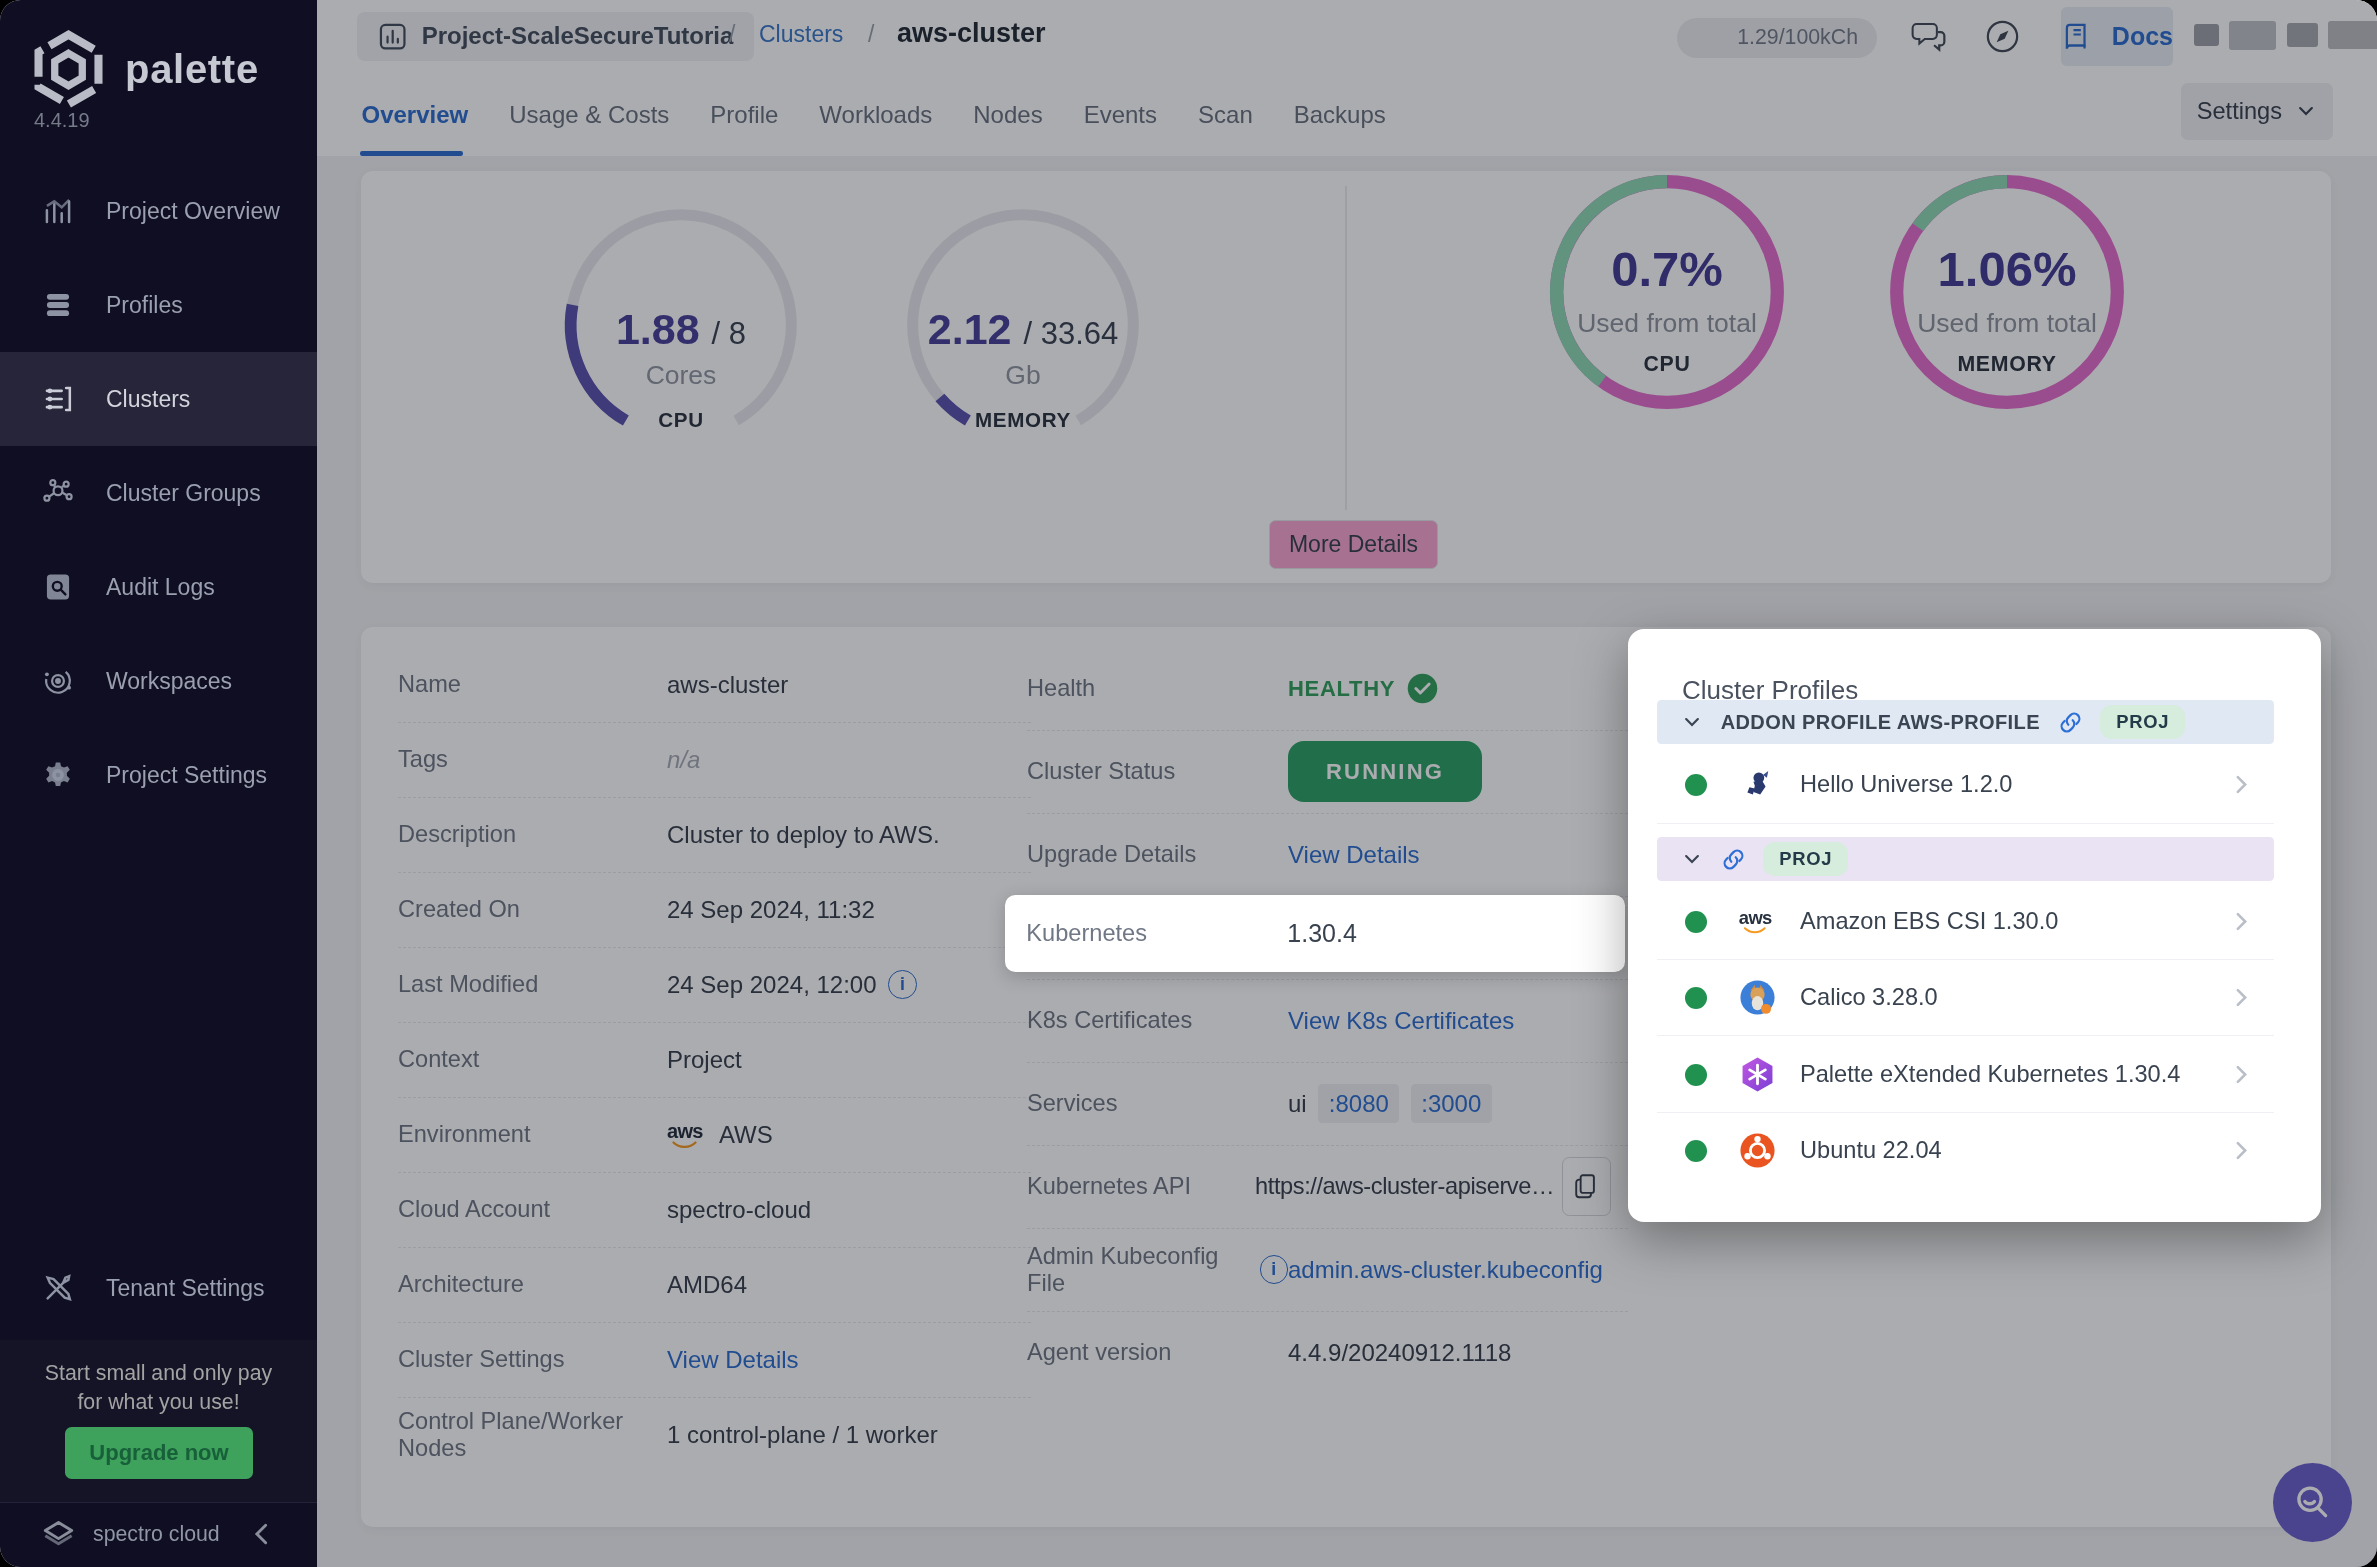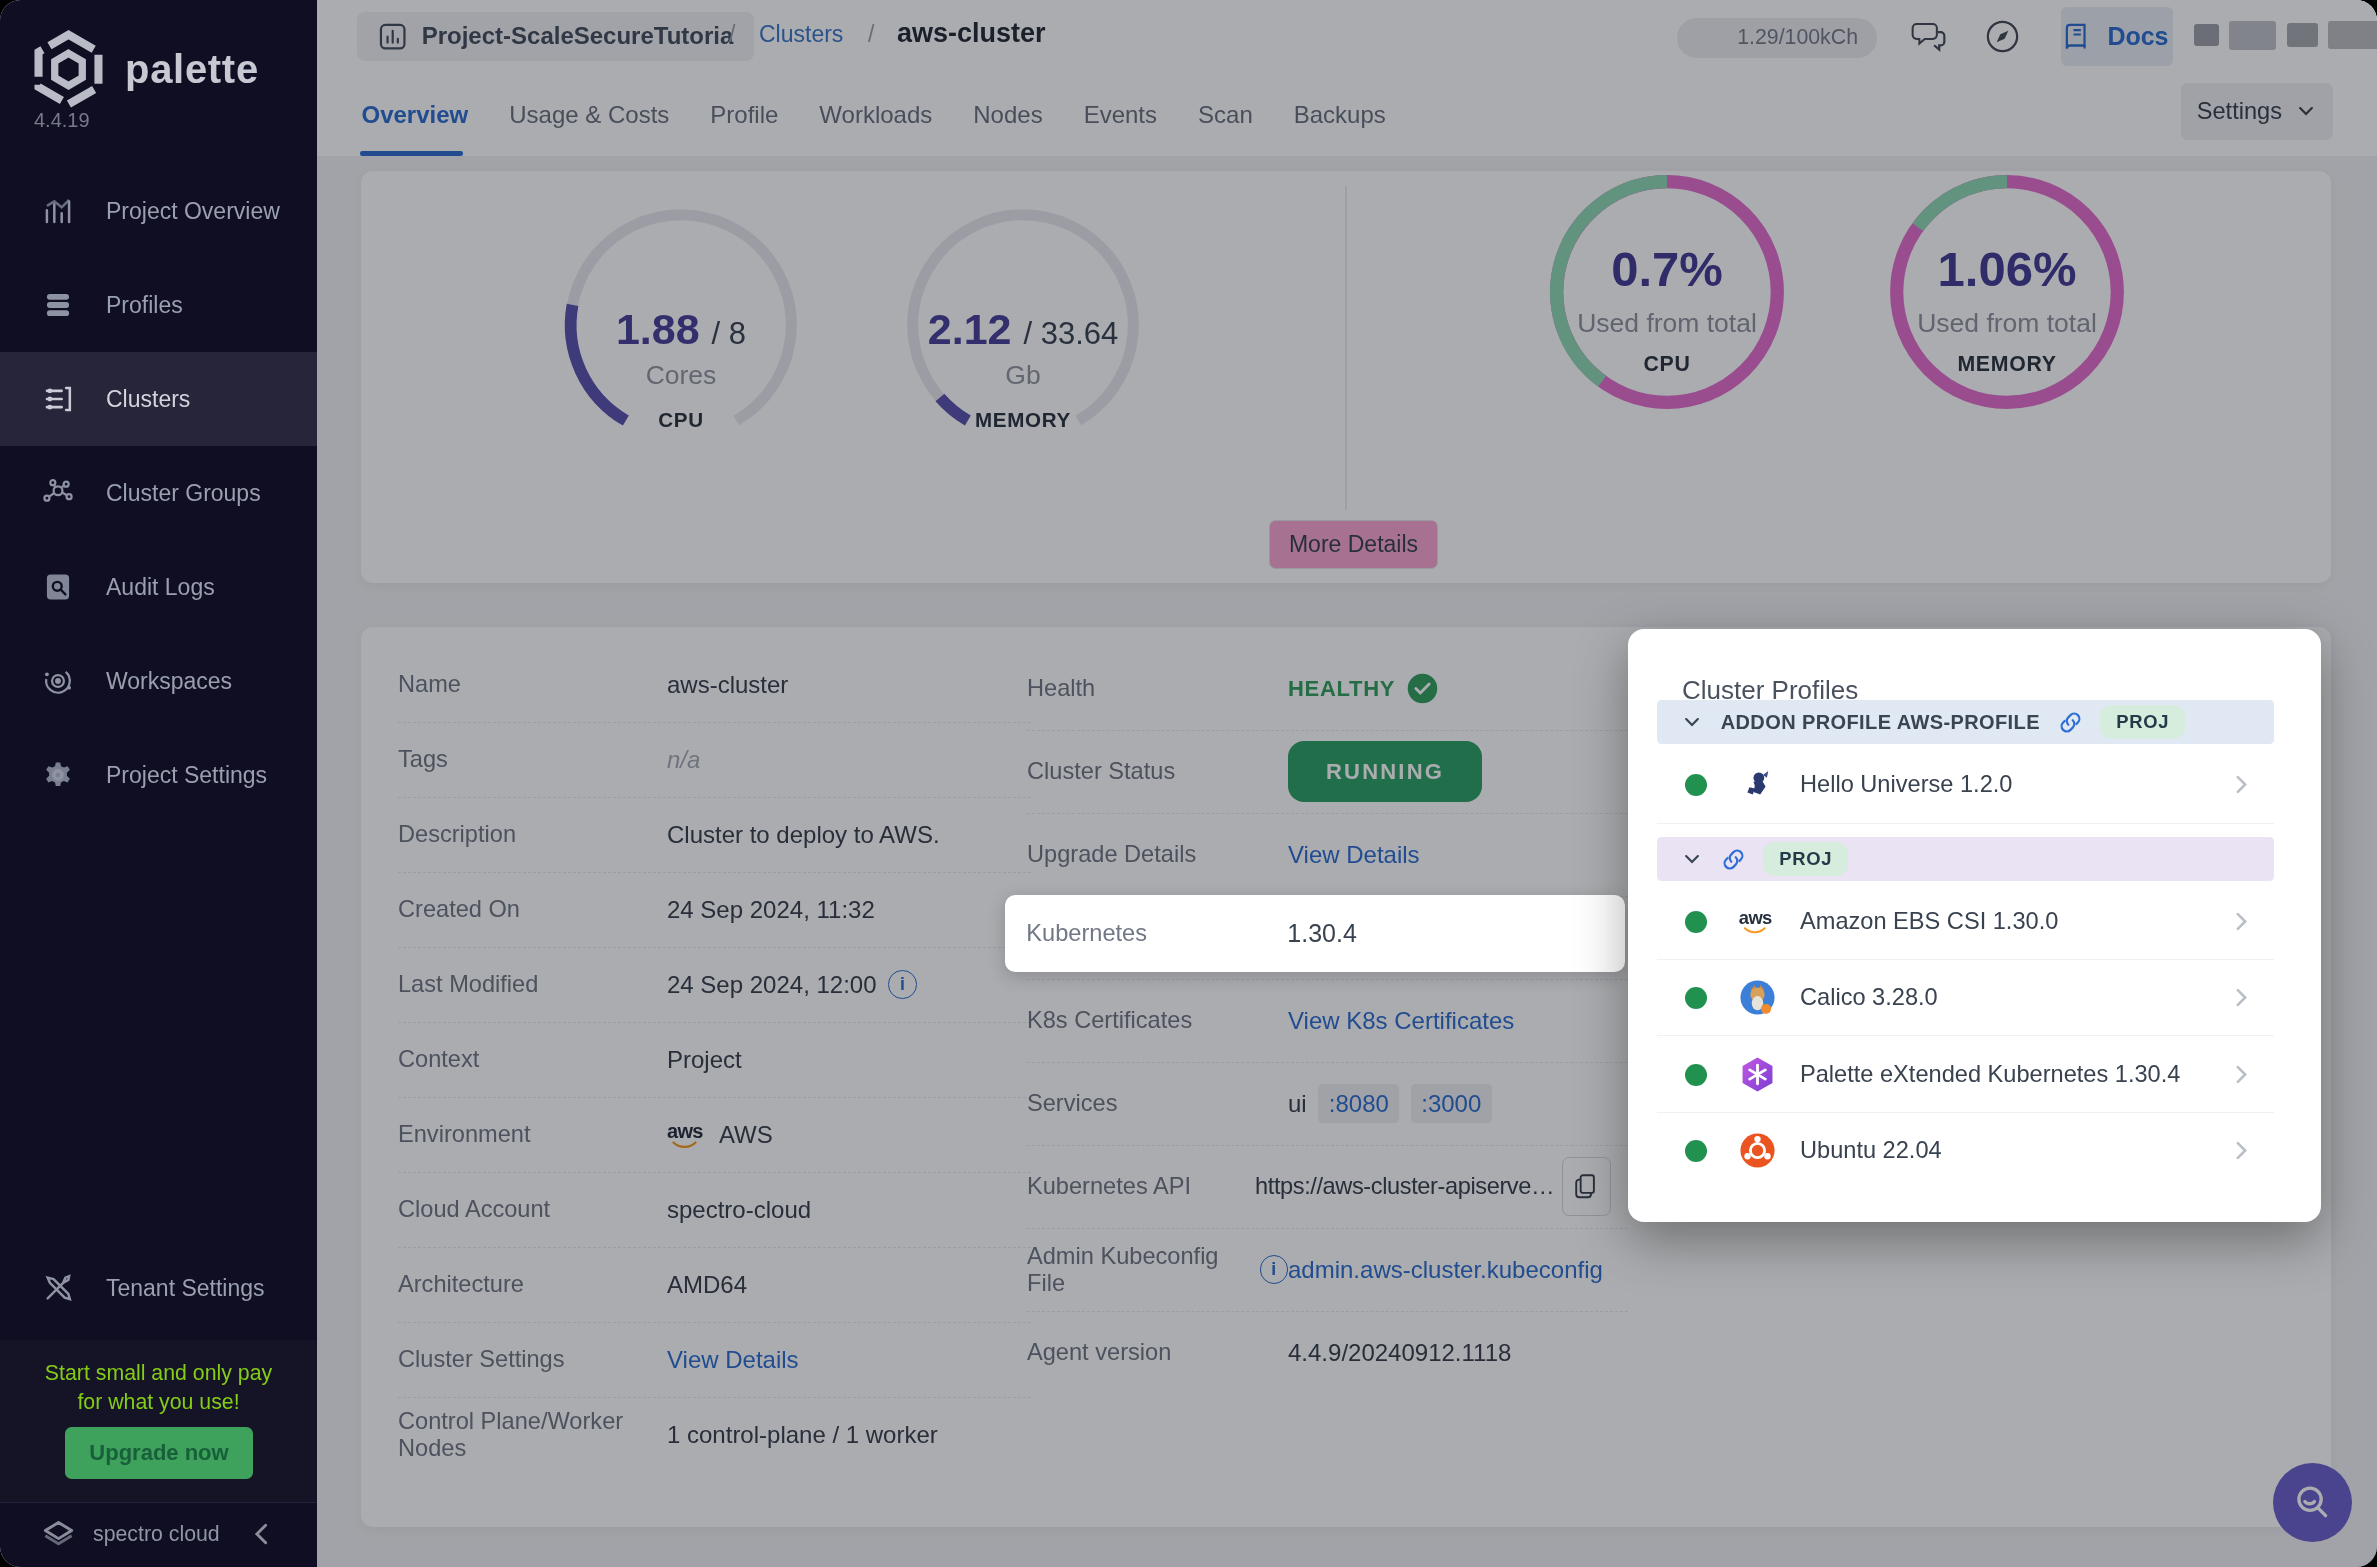--- a/index.html
+++ b/index.html
@@ -12,21 +12,21 @@
   .logo-text{font-size:40px;font-weight:600;color:#c6c9d2;letter-spacing:0.7px;}
   .version{position:absolute;left:34px;top:109px;font-size:20px;color:#767b8a;}
   .nav{position:absolute;left:0;top:164px;width:317px;}
   .nav-item{height:94px;display:flex;align-items:center;gap:31px;padding-left:41px;cursor:pointer;color:#9aa0af;}
   .nav-item .nicon{width:34px;height:34px;flex:0 0 34px;color:#8d93a2;display:flex;align-items:center;justify-content:center;}
   .nav-item .nlabel{font-size:23px;}
   .nav-item.active{background:#262539;color:#d3d5dd;}
   .nav-item.active .nicon{color:#c9ccd6;}
   #tenant-item{position:absolute;left:0;top:1241px;width:317px;}
   .promo{position:absolute;left:0;top:1340px;width:317px;height:162px;background:#151427;text-align:center;}
-  .promo-line{font-size:21.3px;color:#84cc16;line-height:29.4px;}
+  .promo-line{font-size:21.3px;color:#a3a3a3;line-height:29.4px;}
   .promo .promo-wrap{padding-top:19px;}
   .upgrade-btn{position:absolute;left:65px;top:87px;width:188px;height:52px;background:#3ea15c;border:none;border-radius:6.6px;
     font-size:22px;font-weight:600;color:#17603a;font-family:inherit;cursor:pointer;}
   .side-footer{position:absolute;left:0;top:1502px;width:317px;height:66px;border-top:1.5px solid #23223a;}
   .sf-logo{position:absolute;left:38px;top:10.3px;width:41px;height:41px;color:#8a8e9b;}
   .sf-text{position:absolute;left:93px;top:19px;font-size:21.3px;color:#9097a4;}
   .sf-collapse{position:absolute;left:246px;top:14.7px;width:32px;height:32px;color:#8a8e9b;cursor:pointer;}
   
   #topbar{position:absolute;left:317px;top:0;width:2061px;height:74px;background:#ffffff;}
   .crumb-pill{position:absolute;left:40px;top:11.8px;height:49px;background:#f1f2f5;border-radius:7.4px;
@@ -34,21 +34,21 @@
   .crumb-pill .cicon{width:29.4px;height:29.4px;color:#454f5e;}
   .crumb-project{font-size:24px;font-weight:600;color:#454f5e;}
   .crumb-sep{position:absolute;top:20.6px;font-size:23px;color:#9aa1ad;}
   .crumb-link{position:absolute;top:20.6px;font-size:23px;color:#3c79c8;cursor:pointer;}
   .crumb-current{position:absolute;top:17.7px;font-size:27px;font-weight:600;color:#242c38;}
   .credits-pill{position:absolute;left:1360px;top:17.7px;width:200px;height:40px;background:#ededf0;border-radius:735px;
     display:flex;align-items:center;justify-content:flex-end;padding-right:19px;box-sizing:border-box;
     font-size:21.3px;color:#757c8a;cursor:pointer;}
   .tb-icon{position:absolute;top:16px;width:41px;height:41px;color:#434b58;cursor:pointer;}
   .docs-box{position:absolute;left:1744px;top:7.4px;width:112px;height:59px;background:#e8edf6;border-radius:5.9px;
-    display:flex;align-items:center;justify-content:flex-start;gap:17px;cursor:pointer;}
+    display:flex;align-items:center;justify-content:space-between;gap:17px;cursor:pointer;}
   .docs-box .dicon{width:29.4px;height:29.4px;color:#2e6fd0;}
   .docs-label{font-size:25px;font-weight:600;color:#2e6fd0;}
   .blur-blocks{position:absolute;left:1877px;top:20.6px;display:flex;align-items:center;gap:10.3px;}
   .blur-blocks span{display:inline-block;border-radius:2.9px;}
   
   #tabbar{position:absolute;left:317px;top:74px;width:2061px;height:82px;background:#ffffff;}
   .tabs{position:absolute;left:43px;top:0;height:82px;display:flex;gap:38px;align-items:center;}
   .tab{font-size:24px;color:#6a7280;cursor:pointer;padding:0 1.5px;}
   .tab.active{color:#2e6fd0;font-weight:600;}
   .tab-underline{position:absolute;left:43px;top:77px;width:103px;height:5.2px;background:#2e6fd0;border-radius:2.2px;}

